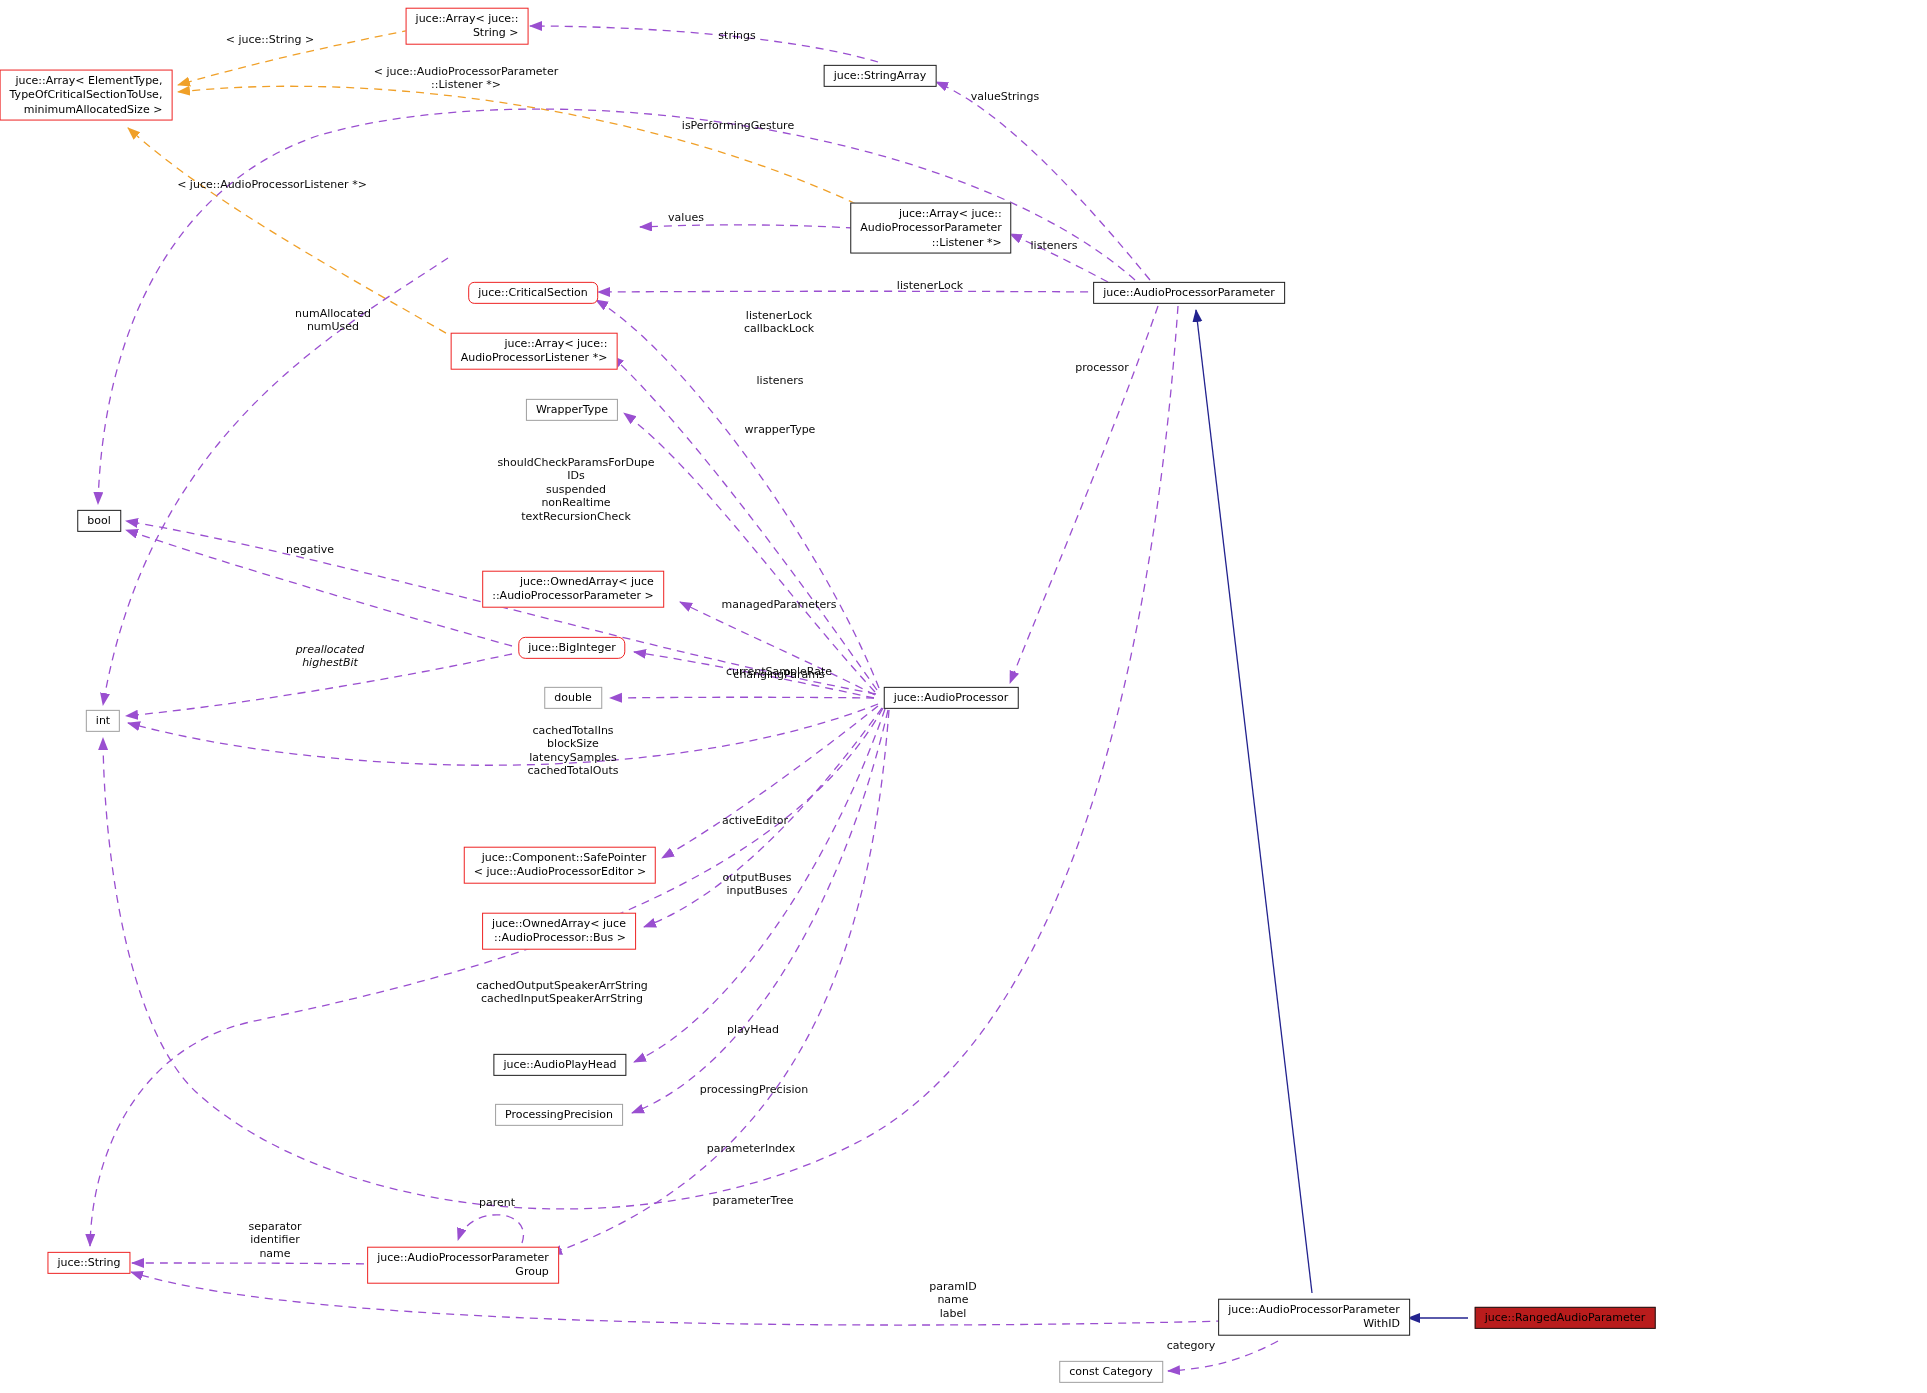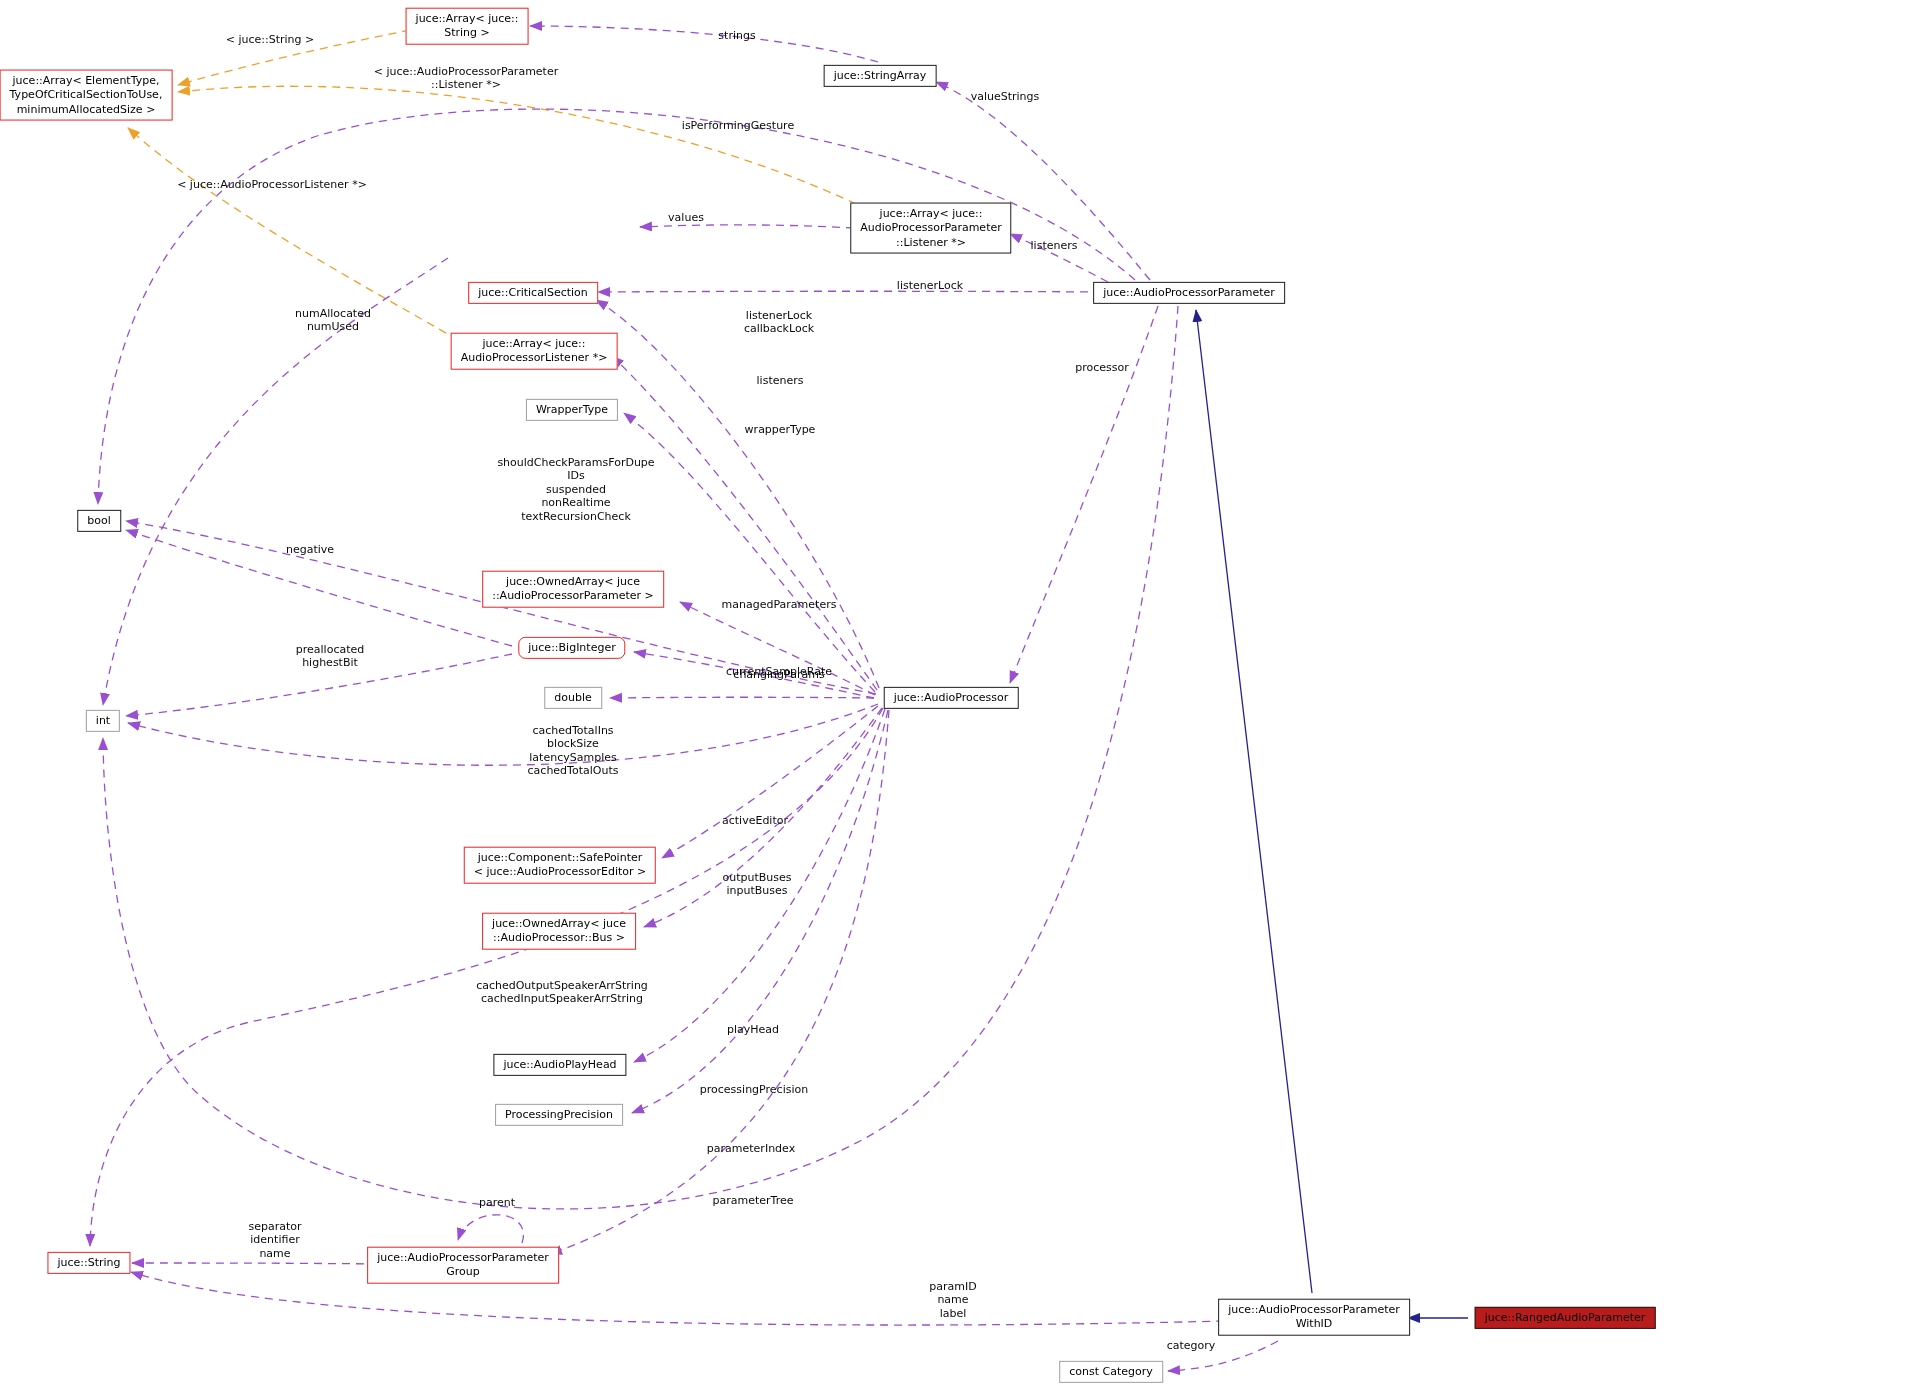--- a/index.html
+++ b/index.html
@@ -16,21 +16,21 @@
     transform:translate(-50%,-50%);
     background:#ffffff;
     padding:3px 9px;
     text-align:center;
     font-size:11px;
     line-height:1.3;
     color:#000;
     white-space:nowrap;
     z-index:2;
   }
-  .node div { white-space:nowrap; }
+  .node div { white-space:nowrap;text-align:right; }
   .b-red  { border:1.6px solid #ee2222; }
   .b-dark { border:1.5px solid #1c1c1c; }
   .b-gray { border:1.1px solid #9f9f9f; }
   .fill-gray { background:#b91c1c; }
   .elabel {
     position:absolute;
     transform:translate(-50%,-50%);
     font-size:11px;
     line-height:1.22;
     text-align:center;
@@ -142,21 +142,21 @@
       <div>suspended</div>
       <div>nonRealtime</div>
       <div>textRecursionCheck</div>
     </div>
     <div class="elabel" style="left: 310px; top: 550px;">
       <div>negative</div>
     </div>
     <div class="elabel" style="left: 779px; top: 605px;">
       <div>managedParameters</div>
     </div>
-    <div class="elabel" style="left: 330px; top: 656px;">
+    <div class="elabel" style="left: 330px; top: 656px; font-style: italic;">
       <div>preallocated</div>
       <div>highestBit</div>
     </div>
     <div class="elabel" style="left: 779px; top: 657px; margin-top: 18px;">
       <div>changingParams</div>
     </div>
     <div class="elabel" style="left: 779px; top: 672px;">
       <div>currentSampleRate</div>
     </div>
     <div class="elabel" style="left: 573px; top: 751px;">
@@ -217,21 +217,21 @@
       <div>minimumAllocatedSize &gt;</div>
     </div>
     <div class="node b-dark" style="left: 880px; top: 76px;">
       <div>juce::StringArray</div>
     </div>
     <div class="node b-dark" style="left: 931px; top: 228px;">
       <div>juce::Array&lt; juce::</div>
       <div>AudioProcessorParameter</div>
       <div>::Listener *&gt;</div>
     </div>
-    <div class="node b-red" style="left: 533px; top: 293px;">
+    <div class="node b-red" style="left: 533px; top: 293px; border-radius: 6px;">
       <div>juce::CriticalSection</div>
     </div>
     <div class="node b-dark" style="left: 1189px; top: 293px;">
       <div>juce::AudioProcessorParameter</div>
     </div>
     <div class="node b-red" style="left: 534px; top: 351px;">
       <div>juce::Array&lt; juce::</div>
       <div>AudioProcessorListener *&gt;</div>
     </div>
     <div class="node b-gray" style="left: 572px; top: 410px;">

